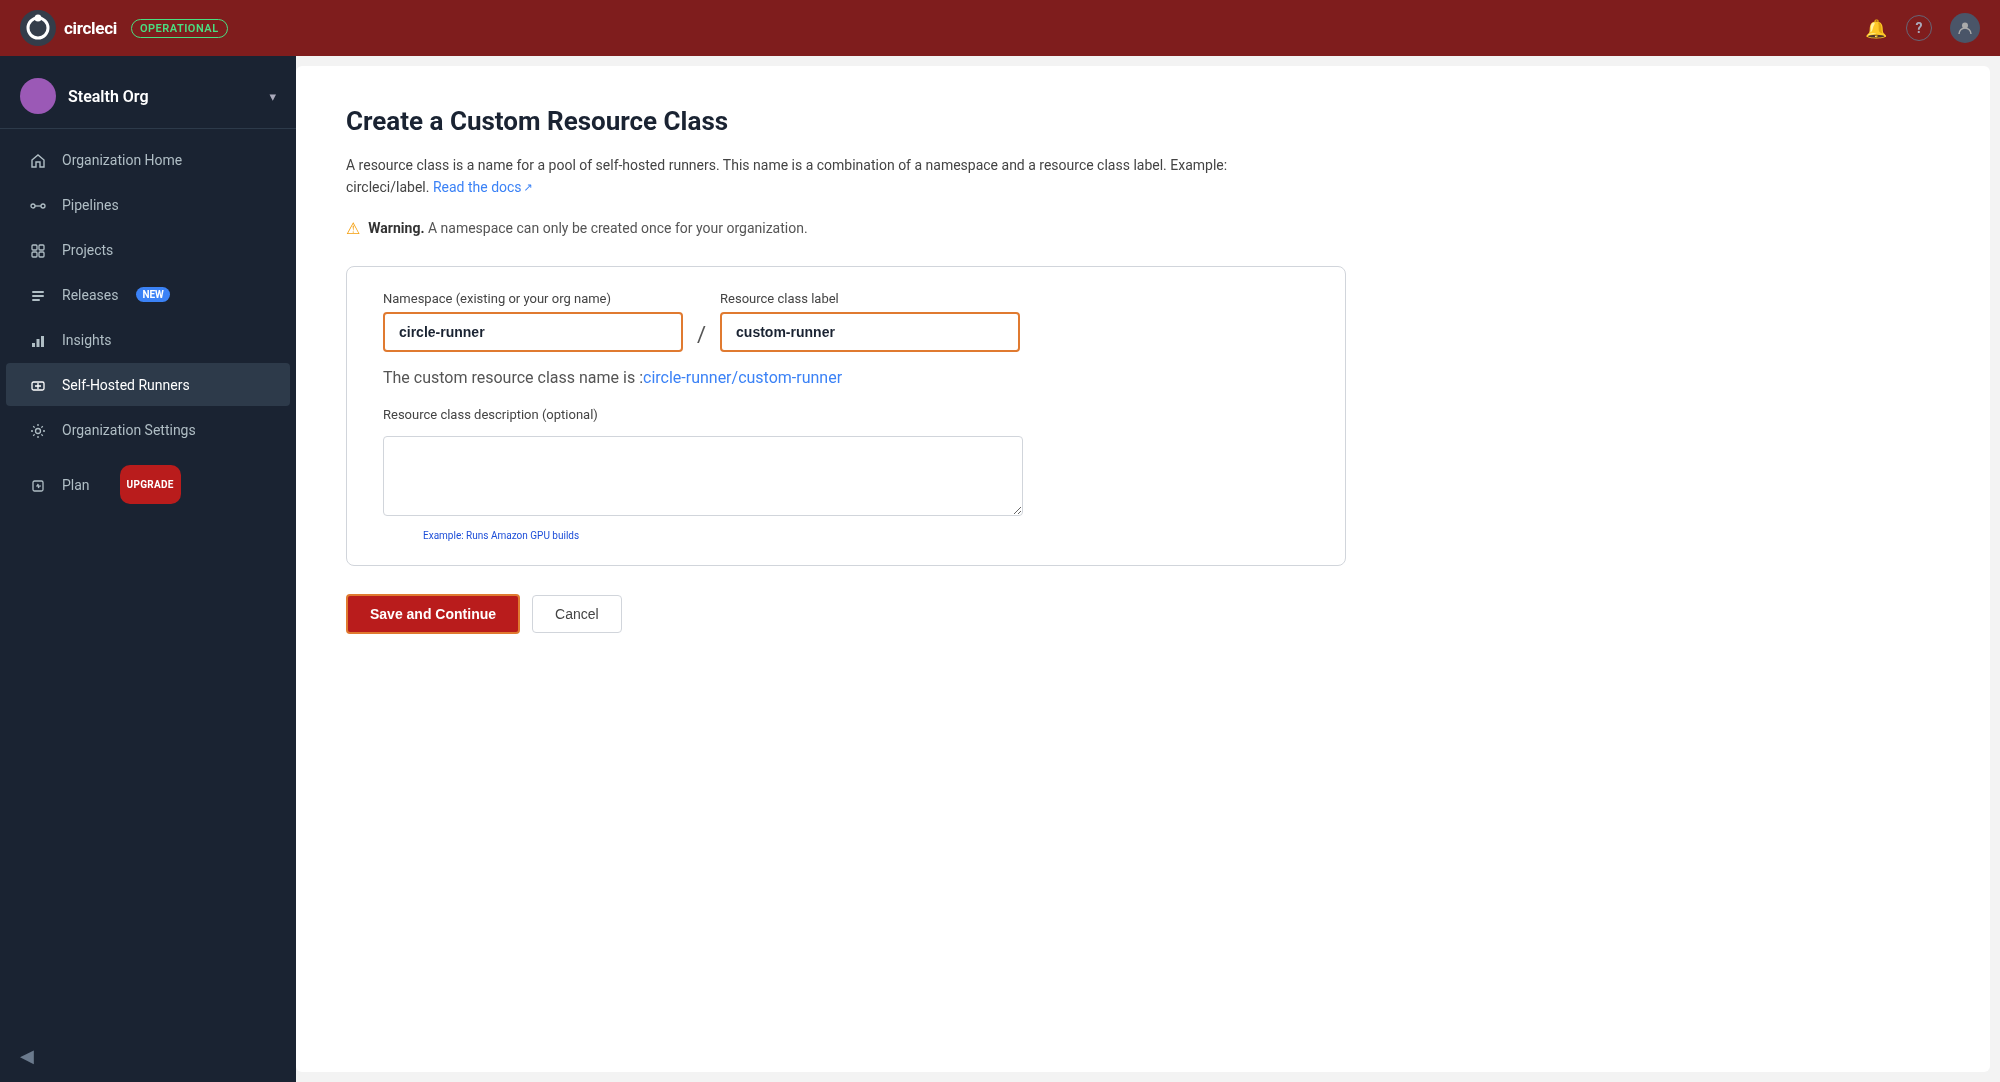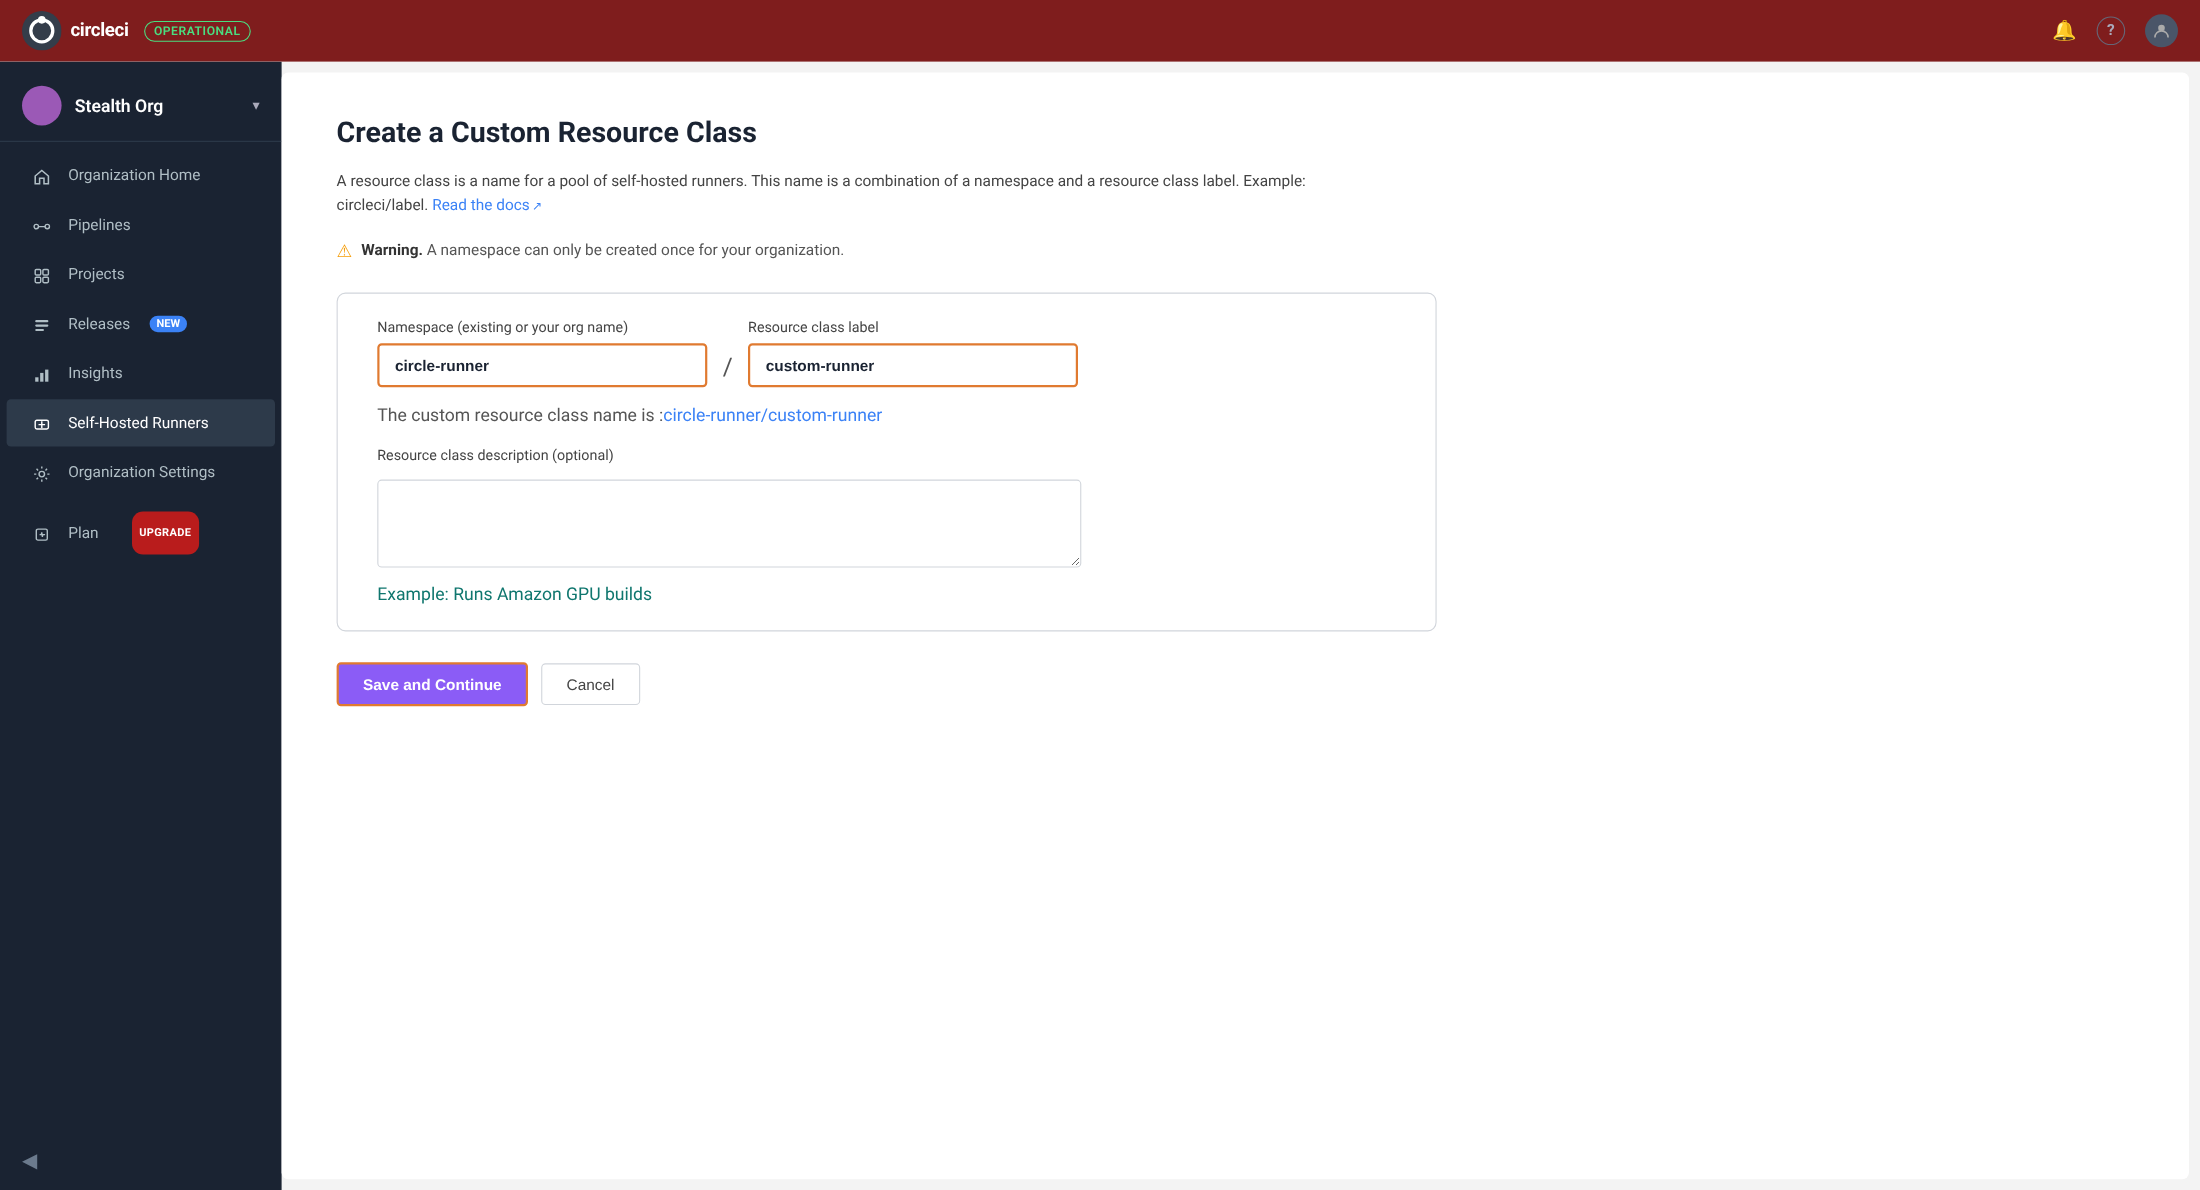--- a/index.html
+++ b/index.html
@@ -62,21 +62,21 @@
 
     
     .main-layout {
       display: flex;
       flex: 1;
       overflow: hidden;
     }
 
     
     .sidebar {
-      width: 256px;
+      width: 296px;
       background: #1a2332;
       flex-shrink: 0;
       display: flex;
       flex-direction: column;
       overflow-y: auto;
       padding-top: 8px;
     }
     .org-header {
       display: flex;
       align-items: center;
@@ -269,33 +269,34 @@
       height: 80px;
       border: 1px solid #d1d5db;
       border-radius: 4px;
       padding: 10px 12px;
       font-size: 14px;
       color: #333;
       resize: vertical;
       outline: none;
     }
     .desc-example {
-      font-size: 16px;
-      color: #0f766e;
+      font-size: 10px;
+      color: #1d4ed8;
       margin-top: 8px;
+      margin-left: 40px;
     }
 
     
     .buttons-row {
       display: flex;
       align-items: center;
       gap: 12px;
     }
     .btn-primary {
-      background: #8b5cf6;
+      background: #b91c1c;
       color: white;
       border: 2px solid #e07a30;
       border-radius: 4px;
       padding: 10px 22px;
       font-size: 14px;
       font-weight: 600;
       cursor: pointer;
     }
     .btn-cancel {
       background: white;

